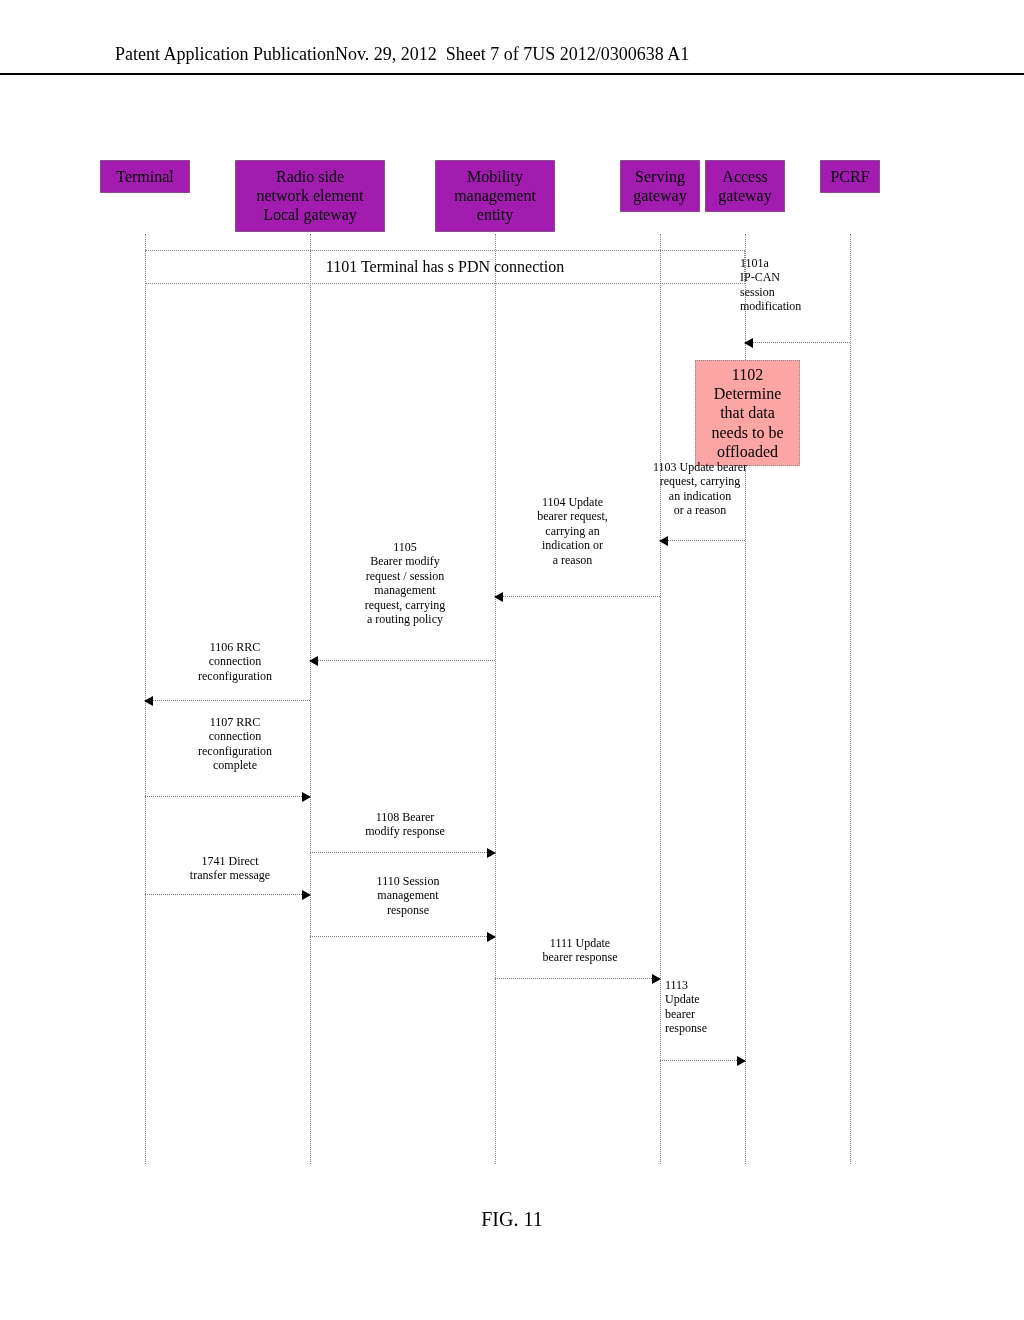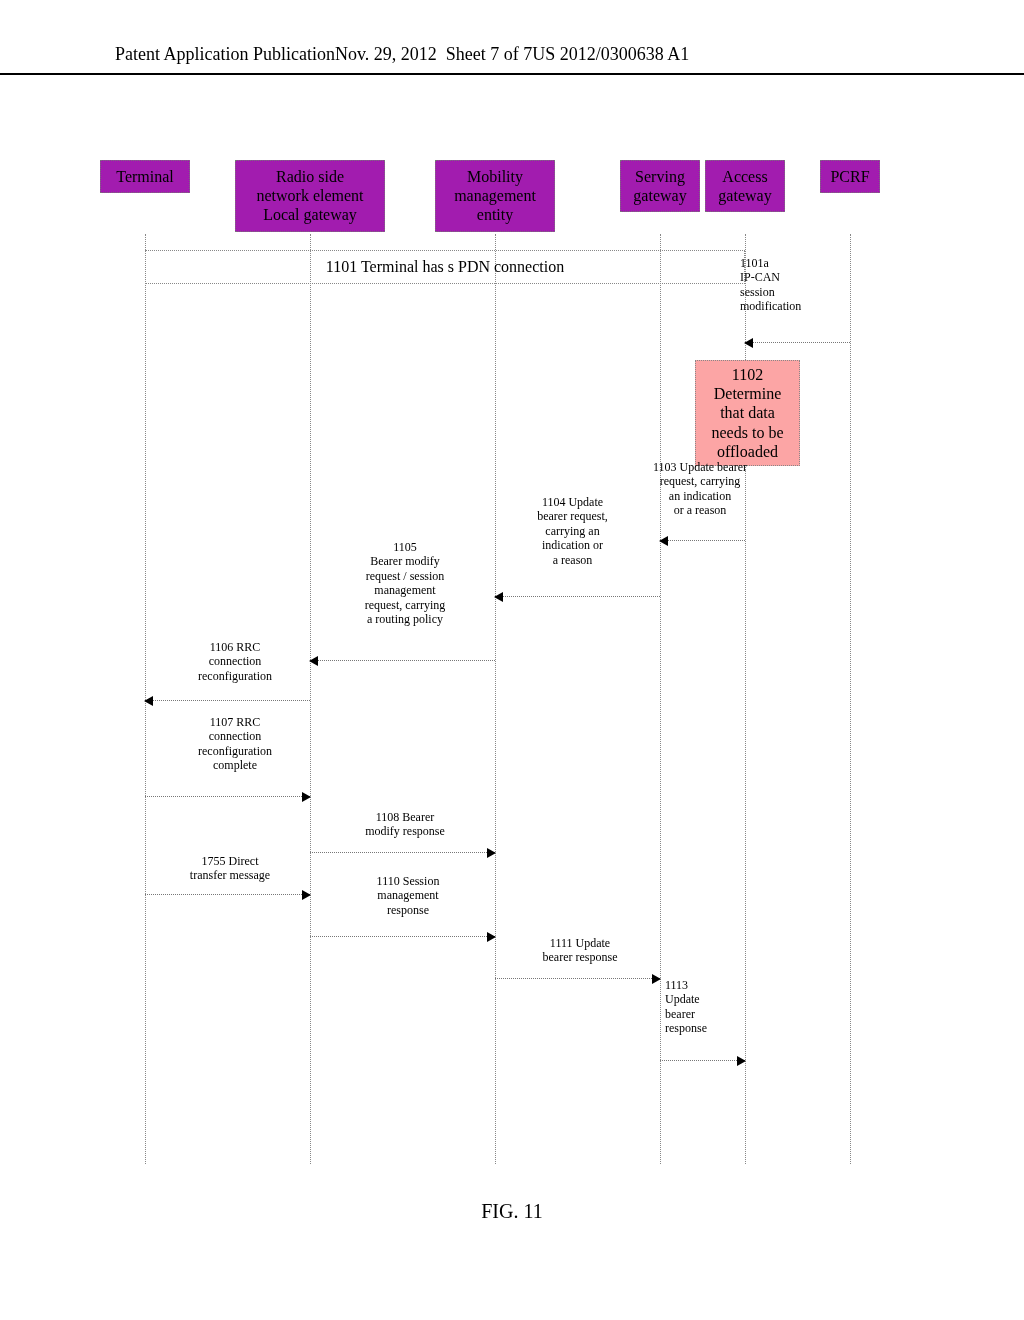--- a/index.html
+++ b/index.html
@@ -90,20 +90,21 @@
     font-size: 12px;
     text-align: center;
     line-height: 1.2;
   }
   
   .figcap {
     position: absolute;
     font-size: 20px;
     width: 100%;
     text-align: center;
+    margin-top: 8px;
   }
 </style>
 </head>
 <body>
 
 <div class="header">
   <div>Patent Application Publication</div>
   <div>Nov. 29, 2012  Sheet 7 of 7</div>
   <div>US 2012/0300638 A1</div>
 </div>
@@ -191,21 +192,21 @@
   <div class="arrow" style="left:45px; top:636px; width:165px;">
       <div class="head-right"></div>
     </div>
 
   <div class="msg" style="left: 230px; top: 650px; width: 150px; white-space: pre-line;">1108 Bearer
 modify response</div>
   <div class="arrow" style="left:210px; top:692px; width:185px;">
       <div class="head-right"></div>
     </div>
 
-  <div class="msg" style="left: 55px; top: 694px; width: 150px; white-space: pre-line;">1755 Direct
+  <div class="msg" style="left: 55px; top: 694px; width: 150px; white-space: pre-line;">1741 Direct
 transfer message</div>
   <div class="arrow" style="left:45px; top:734px; width:165px;">
       <div class="head-right"></div>
     </div>
 
   <div class="msg" style="left: 238px; top: 714px; width: 140px; white-space: pre-line;">1110 Session
 management
 response</div>
   <div class="arrow" style="left:210px; top:776px; width:185px;">
       <div class="head-right"></div>

